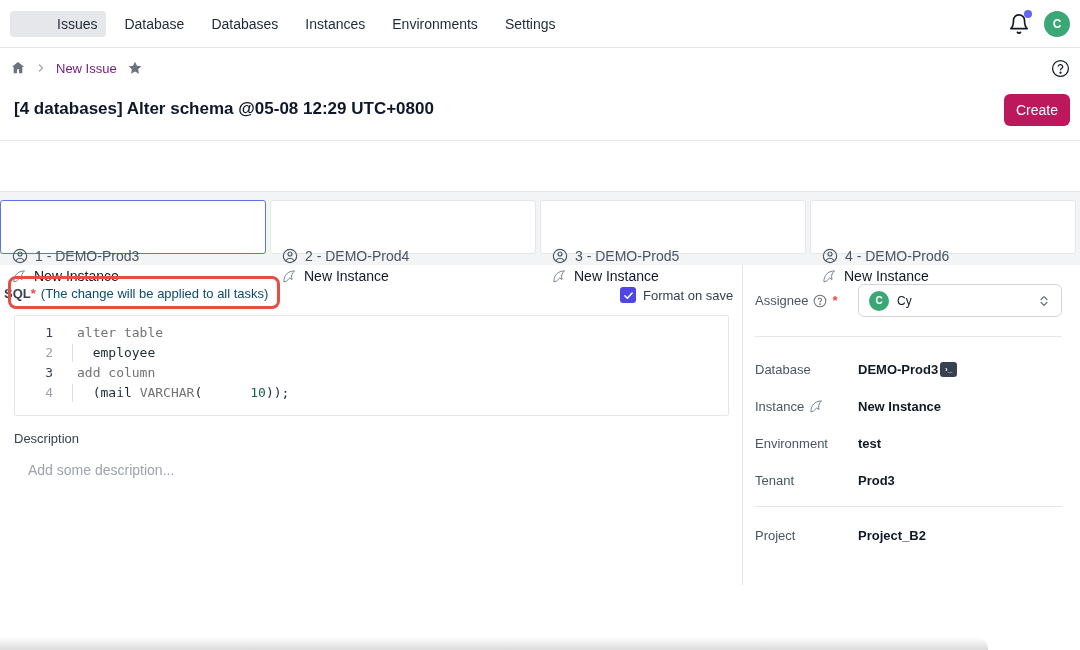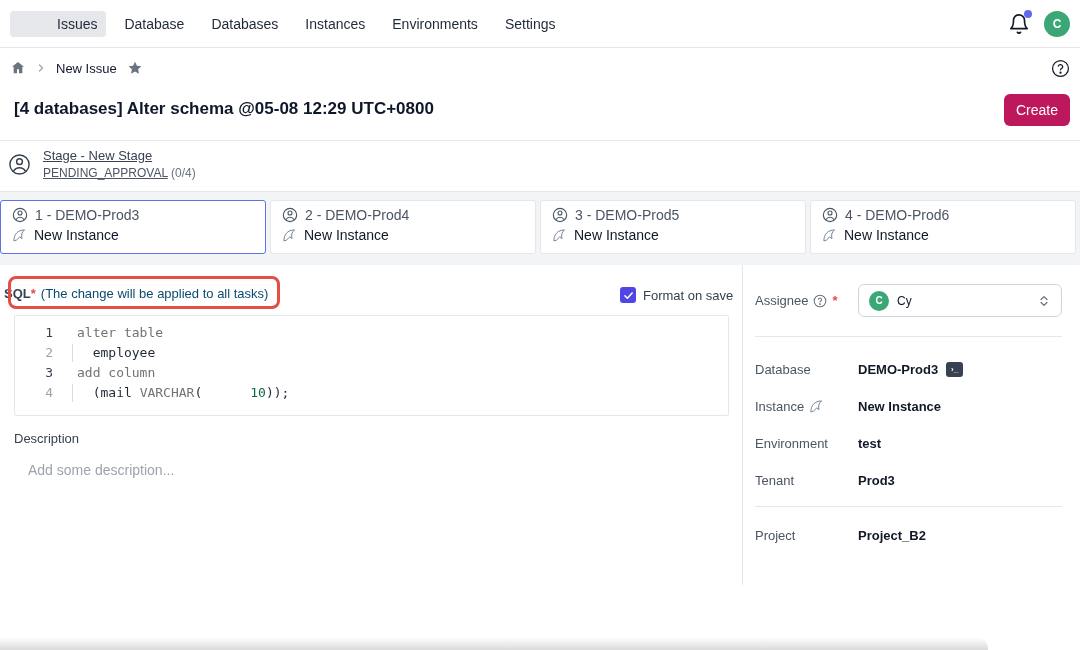--- a/index.html
+++ b/index.html
@@ -14,21 +14,21 @@
   .nav-item.active { background:#e5e7eb;padding-left:47px; }
   .topnav-right { margin-left:auto; display:flex; align-items:center; gap:14px; }
   .bell-wrap { position:relative; width:22px; height:22px; }
   .bell-dot { position:absolute; top:-3px; right:-2px; width:8px; height:8px; border-radius:50%; background:#6366f1; }
   .avatar { width:26px; height:26px; border-radius:50%; background:#3ba776; color:#fff; font-size:12px; font-weight:700;
             display:flex; align-items:center; justify-content:center; }
 
   
   .crumb-row { position:absolute; top:48px; left:0; right:0; height:40px; display:flex; align-items:center; padding:0 10px; }
   .crumb-sep { color:#9ca3af; margin:0 9px; display:flex; }
-  .crumb-current { font-size:13px; color:#0f172a; font-weight:500; margin-right:10px; }
+  .crumb-current { font-size:13px; color:#701a75; font-weight:500; margin-right:10px; }
   .crumb-right { margin-left:auto; display:flex; align-items:center; }
 
   
   .page-title { position:absolute; top:99px; left:14px; font-size:17px; font-weight:700; color:#0f172a; }
   .create-btn { position:absolute; top:94px; right:10px; width:66px; height:32px; background:#be185d; color:#fff;
                 border:none; border-radius:6px; font-size:14px; font-weight:500; font-family:inherit; cursor:pointer; }
 
   .hdiv { position:absolute; left:0; right:0; height:1px; background:#e5e7eb; }
 
   
@@ -37,21 +37,21 @@
   .stage-name { font-size:13px; font-weight:500; color:#374151; text-decoration:underline; cursor:pointer; }
   .stage-status-row { font-size:12px; color:#6b7280; }
   .stage-status { color:#4b5563; text-decoration:underline; cursor:pointer; }
 
   
   .cards-row { position:absolute; top:192px; left:0; right:0; height:73px; background:#f3f4f6; padding:8px 0 0 0; }
   .cards-flex { display:flex; gap:4px; }
   .task-card { width:266px; height:54px; background:#fff; border:1px solid #e5e7eb; border-radius:3px;
                padding:6px 11px; cursor:pointer; }
   .task-card.selected { border:1px solid #5b74e8; }
-  .task-top { display:flex; align-items:center; gap:7px; font-size:14px; color:#4b5563; }
+  .task-top { display:flex; align-items:center; gap:7px; font-size:14px; color:#4b5563;margin-top:41px; }
   .task-bottom { display:flex; align-items:center; gap:7px; font-size:14px; font-weight:500; color:#111827; margin-top:4px; }
 
   
   .sql-label-row { position:absolute; top:286px; left:4px; font-size:13px; display:flex; align-items:center; }
   .sql-label { font-weight:600; color:#374151; }
   .req { color:#ef4444; font-weight:600; }
   .sql-hint { color:#0c4a6e; margin-left:5px; }
   .annotation-box { position:absolute; top:276px; left:8px; width:272px; height:33px; border:3px solid #e34f45;
                     border-radius:8px; pointer-events:none; }
   .format-row { position:absolute; top:287px; left:620px; display:flex; align-items:center; gap:7px; }
@@ -80,21 +80,21 @@
                        font-size:13px; color:#4b5563; }
   .sb-select { position:absolute; top:284px; left:858px; width:204px; height:33px; border:1px solid #d1d5db;
                border-radius:6px; background:#fff; display:flex; align-items:center; padding:0 10px; gap:8px; cursor:pointer; }
   .sb-select .mini-avatar { width:20px; height:20px; border-radius:50%; background:#3ba776; color:#fff; font-size:10px;
                font-weight:700; display:flex; align-items:center; justify-content:center; }
   .sb-select-value { font-size:12px; color:#111827; flex:1; }
   .sb-div1 { position:absolute; top:336px; left:755px; width:307px; height:1px; background:#e5e7eb; }
   .sb-rows { position:absolute; top:358px; left:755px; width:307px; }
   .sb-row { display:flex; align-items:center; height:22px; margin-bottom:15px; }
   .sb-row-label { width:103px; font-size:13px; color:#4b5563; display:flex; align-items:center; gap:5px; }
-  .sb-row-value { font-size:13px; font-weight:600; color:#111827; display:flex; align-items:center; gap:8px; }
+  .sb-row-value { font-size:13px; font-weight:600; color:#111827; display:flex; align-items:center; gap:2px; }
   .terminal-chip { width:17px; height:15px; background:#374151; border-radius:3px; color:#fff; font-size:8px;
                    font-weight:700; display:flex; align-items:center; justify-content:center; letter-spacing:0; cursor:pointer; }
   .sb-div2 { position:absolute; top:506px; left:755px; width:307px; height:1px; background:#e5e7eb; }
   .sb-project-row { position:absolute; top:524px; left:755px; width:307px; display:flex; align-items:center; height:22px; }
 
   .bottom-shadow { position:absolute; left:0; bottom:0; width:988px; height:13px;
                    background:linear-gradient(to bottom, rgba(0,0,0,0) 0%, rgba(0,0,0,0.14) 100%);
                    border-top-right-radius:12px; }
   svg { display:block; }
 </style>
@@ -150,33 +150,20 @@
           <circle cx="12" cy="17.3" r="0.6" fill="#111827"></circle>
         </svg>
     </span>
   </div>
 
   <div class="page-title">[4 databases] Alter schema @05-08 12:29 UTC+0800</div>
   <button class="create-btn">Create</button>
 
   <div class="hdiv" style="top:140px;"></div>
 
-  <div class="stage">
-    <span>
-      <svg width="23" height="23" viewBox="0 0 24 24" fill="none" stroke="#374151" stroke-width="1.5">
-          <circle cx="12" cy="12" r="10"></circle>
-          <circle cx="12" cy="9" r="3"></circle>
-          <path d="M5.8 19a7.2 7.2 0 0 1 12.4 0" stroke-linecap="round"></path>
-        </svg>
-    </span>
-    <div class="stage-texts">
-      <span class="stage-name">Stage - New Stage</span>
-      <span class="stage-status-row"><span class="stage-status">PENDING_APPROVAL</span> <span>(0/4)</span></span>
-    </div>
-  </div>
 
   <div class="hdiv" style="top:191px;"></div>
 
   <div class="cards-row">
     <div class="cards-flex" id="task-cards">
         <div class="task-card selected">
           <div class="task-top">
             <span>
               <svg width="16" height="16" viewBox="0 0 24 24" fill="none" stroke="#4b5563" stroke-width="1.7">
                 <circle cx="12" cy="12" r="10"></circle>

